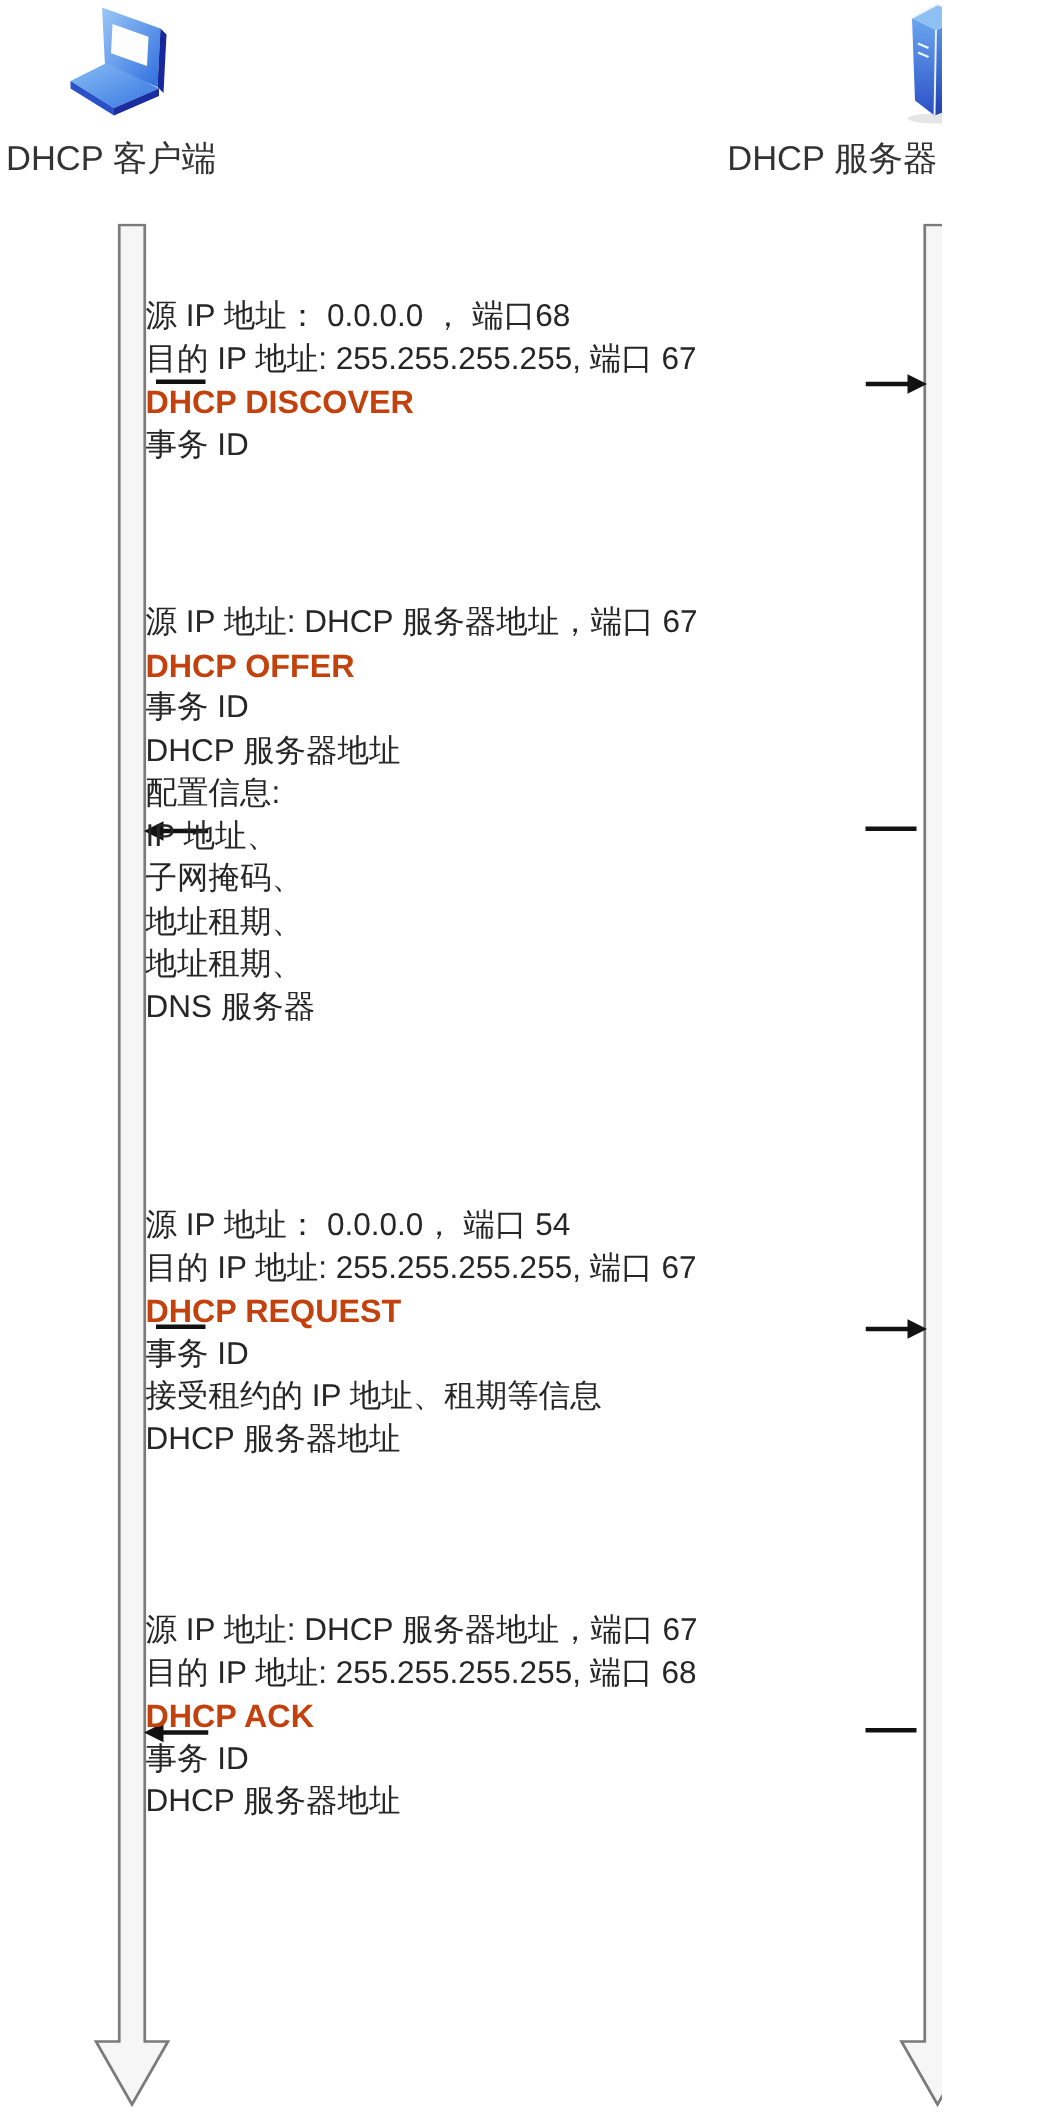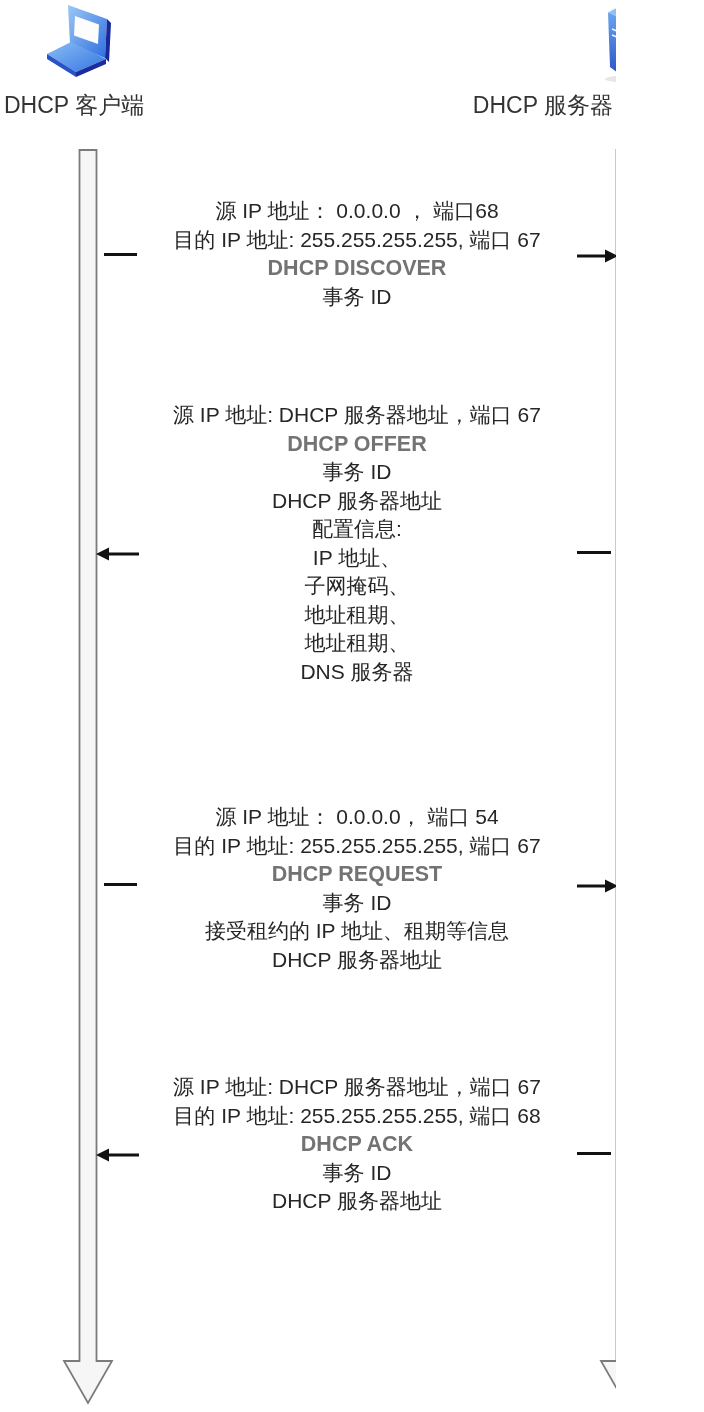--- a/index.html
+++ b/index.html
@@ -1,29 +1,29 @@
 <!DOCTYPE html>
 <html><head>
 <meta charset="utf-8">
 <style>
   html,body{margin:0;padding:0;background:#ffffff;}
   .canvas{
     position:relative;width:616px;height:1412px;background:#ffffff;
-    font-family:"Liberation Sans","DejaVu Sans",sans-serif;overflow:hidden;
+    font-family:"Liberation Sans","DejaVu Sans",sans-serif;overflow:hidden;padding-left:12px;
   }
   .actor-label{
     position:absolute;font-size:23px;color:#333333;white-space:nowrap;
   }
   .icon{position:absolute;}
   .lifeline{position:absolute;}
   .msg{
-    position:absolute;left:97px;width:520px;text-align:center;
+    position:absolute;left:97px;width:520px;
     font-size:21px;line-height:28.5px;color:#262626;white-space:nowrap;
   }
-  .protocol{color:#737373;font-weight:bold;font-size:21.5px;}
+  .protocol{color:#c2410c;font-weight:bold;font-size:21.5px;}
   .dash{position:absolute;height:3px;background:#121212;}
   .arr{position:absolute;}
 </style>
 </head>
 <body>
 
 <div class="canvas">
 
   <svg class="icon" style="left:44px;top:2px" width="72" height="78" viewBox="0 0 72 78">
     <defs>

